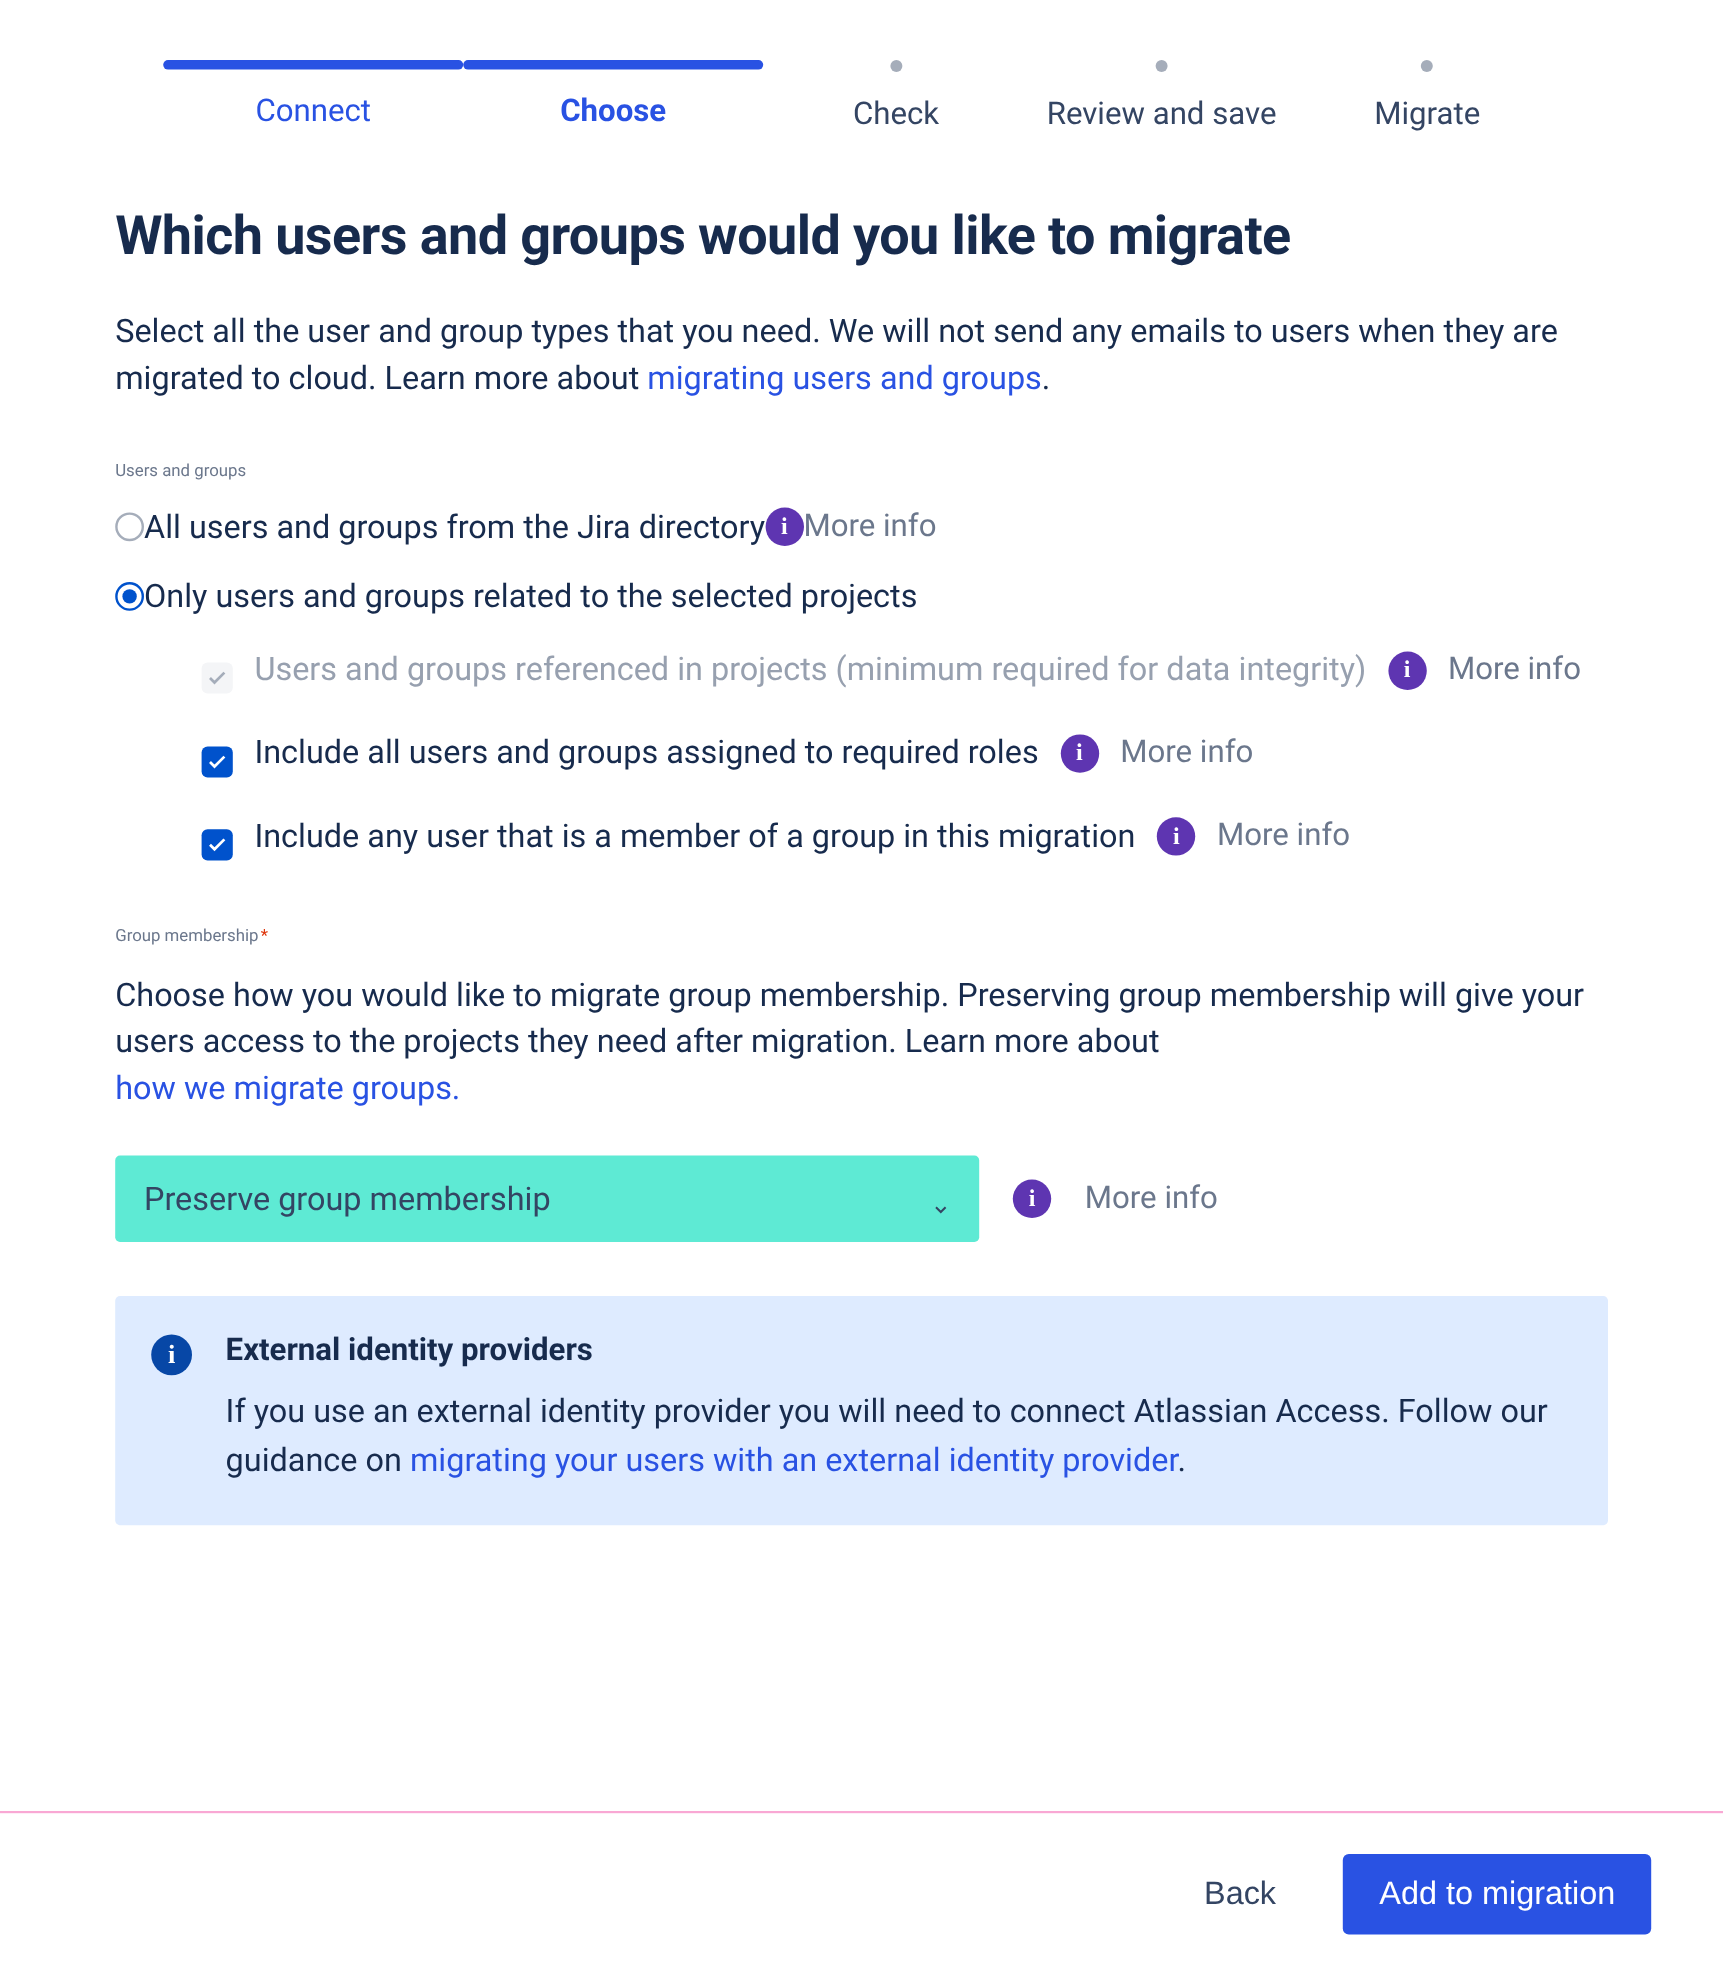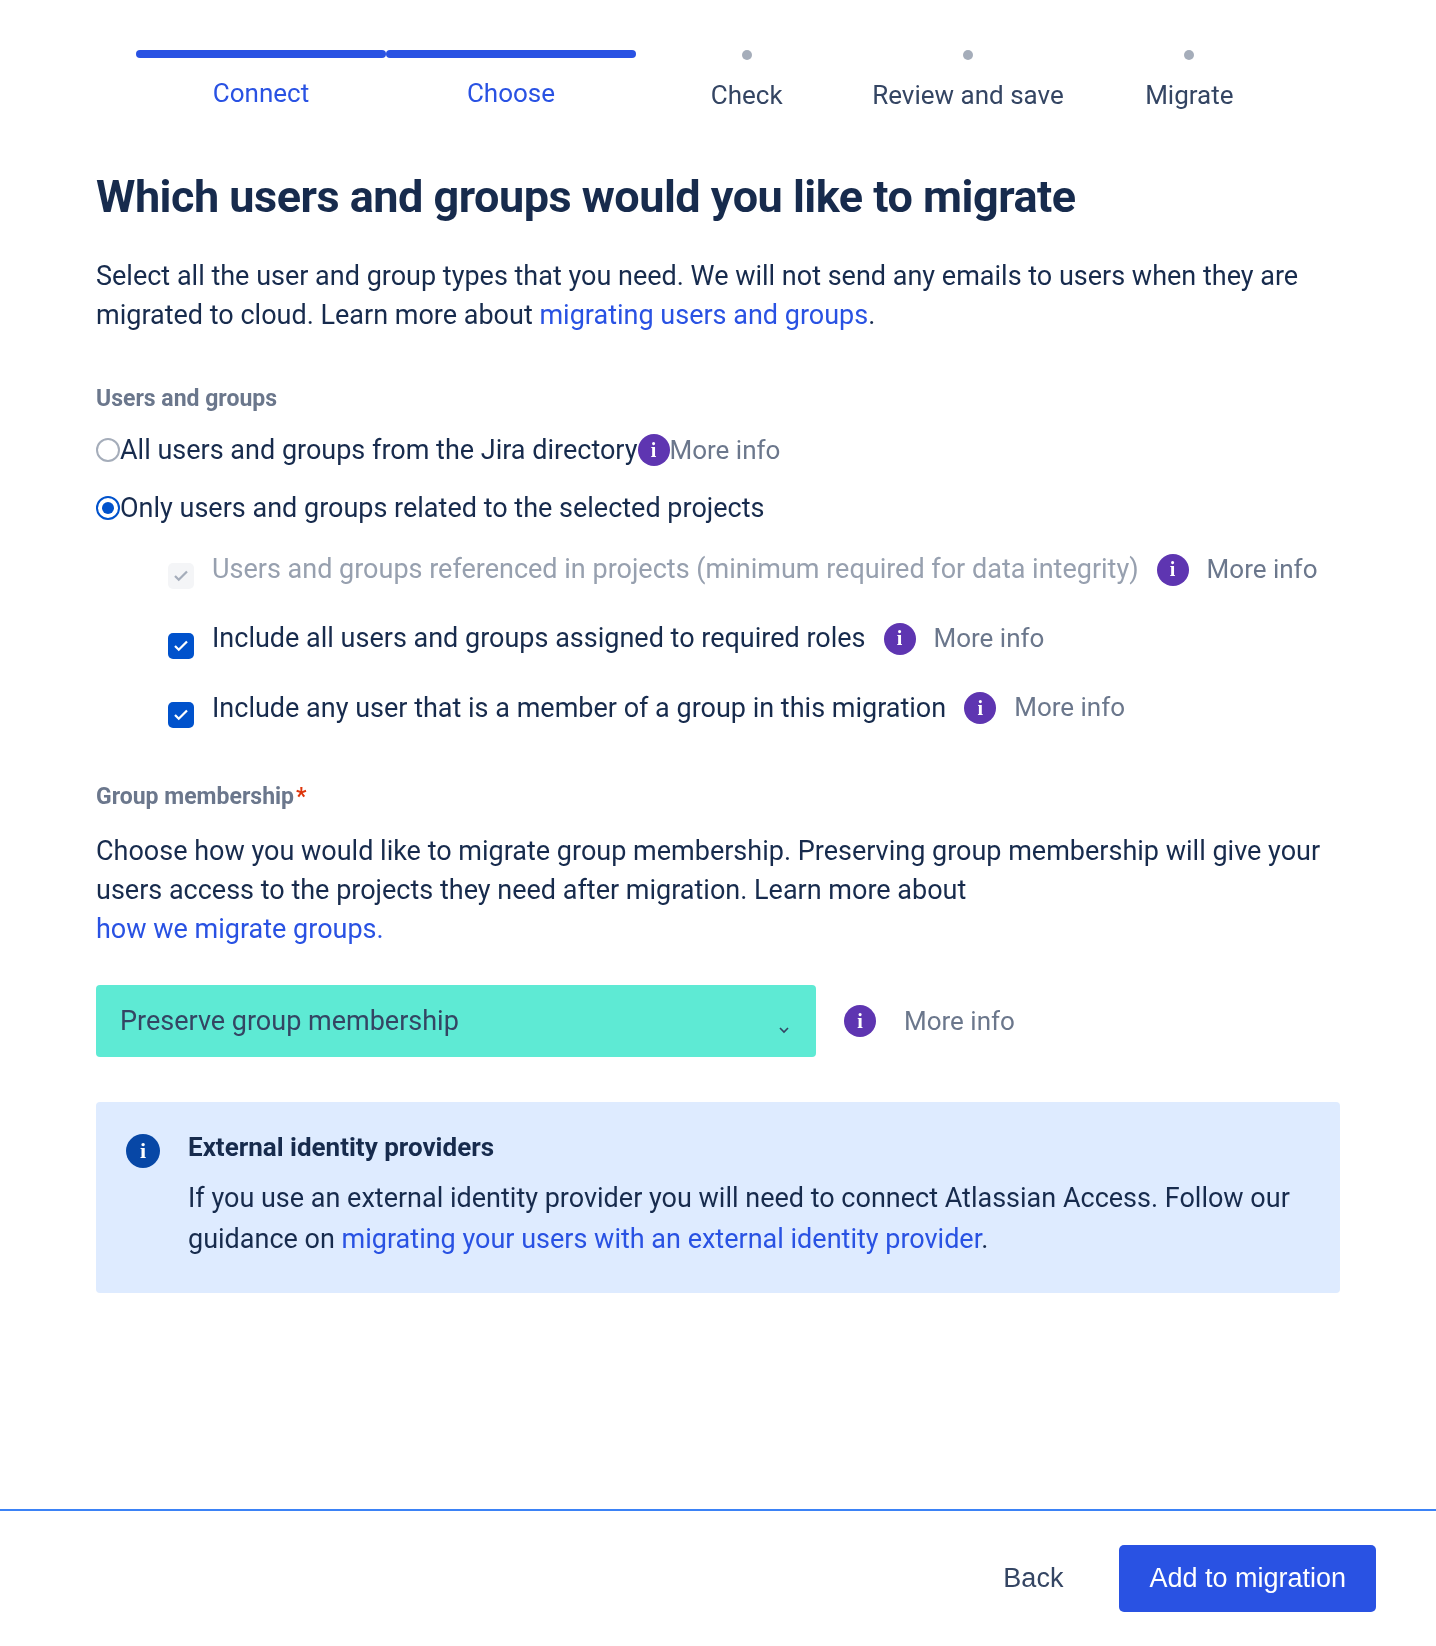--- a/index.html
+++ b/index.html
@@ -38,34 +38,34 @@
   height: 10px;
   border-radius: 50%;
   background: #A5ADBA;
   margin-top: 0;
 }
 .step-label {
   font-size: 26px;
   color: #344563;
 }
 .step.done .step-label { color: #2952e3; }
-.step.active .step-label { color: #2952e3; font-weight: 400; }
+.step.active .step-label { color: #2952e3; font-weight: 700; }
 .content { padding: 40px 50px 0 50px; }
 h1 {
   font-size: 45px;
   font-weight: 700;
   color: #172B4D;
   margin-bottom: 34px;
   letter-spacing: -0.5px;
 }
 .intro { font-size: 27px; line-height: 1.45; color: #172B4D; margin-bottom: 50px; }
 a.link { color: #2952e3; text-decoration: none; }
 .section-label {
-  font-size: 23px;
-  font-weight: 700;
+  font-size: 14px;
+  font-weight: 400;
   color: #6B778C;
   margin-bottom: 22px;
 }
 .req-star { color: #DE350B; margin-left: 2px; }
 .radio-group { margin-bottom: 55px; }
 .radio-row {
   display: flex;
   align-items: center;
   margin-bottom: 26px;
   flex-wrap: wrap;
@@ -182,21 +182,21 @@
   font-family: Georgia, serif;
   flex-shrink: 0;
   margin-top: 2px;
 }
 .banner-title { font-size: 26px; font-weight: 700; margin-bottom: 16px; }
 .banner-body { font-size: 27px; line-height: 1.5; }
 .footer {
   position: fixed;
   left: 0; right: 0; bottom: 0;
   background: #fff;
-  border-top: 2px solid #3b82f6;
+  border-top: 2px solid #f9a8d4;
   padding: 34px 60px;
   display: flex;
   justify-content: flex-end;
   gap: 40px;
   align-items: center;
 }
 .btn-secondary {
   font-size: 27px;
   color: #344563;
   background: transparent;

